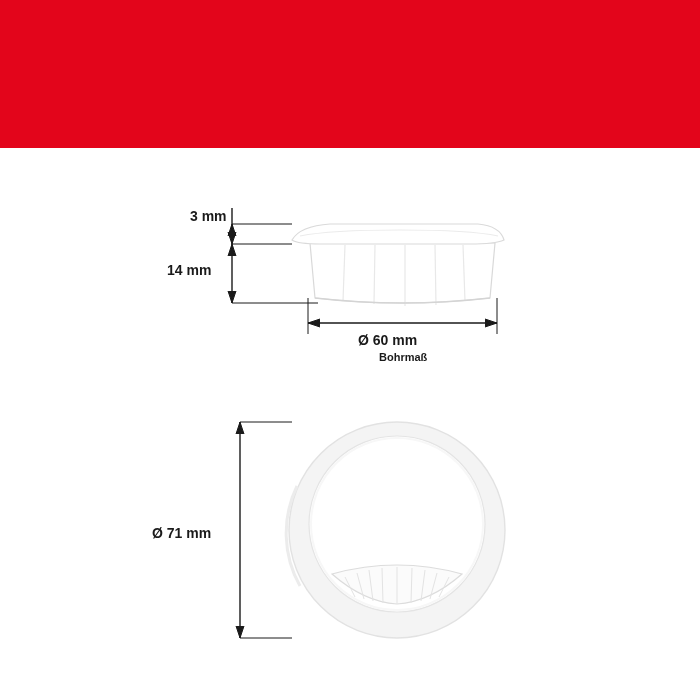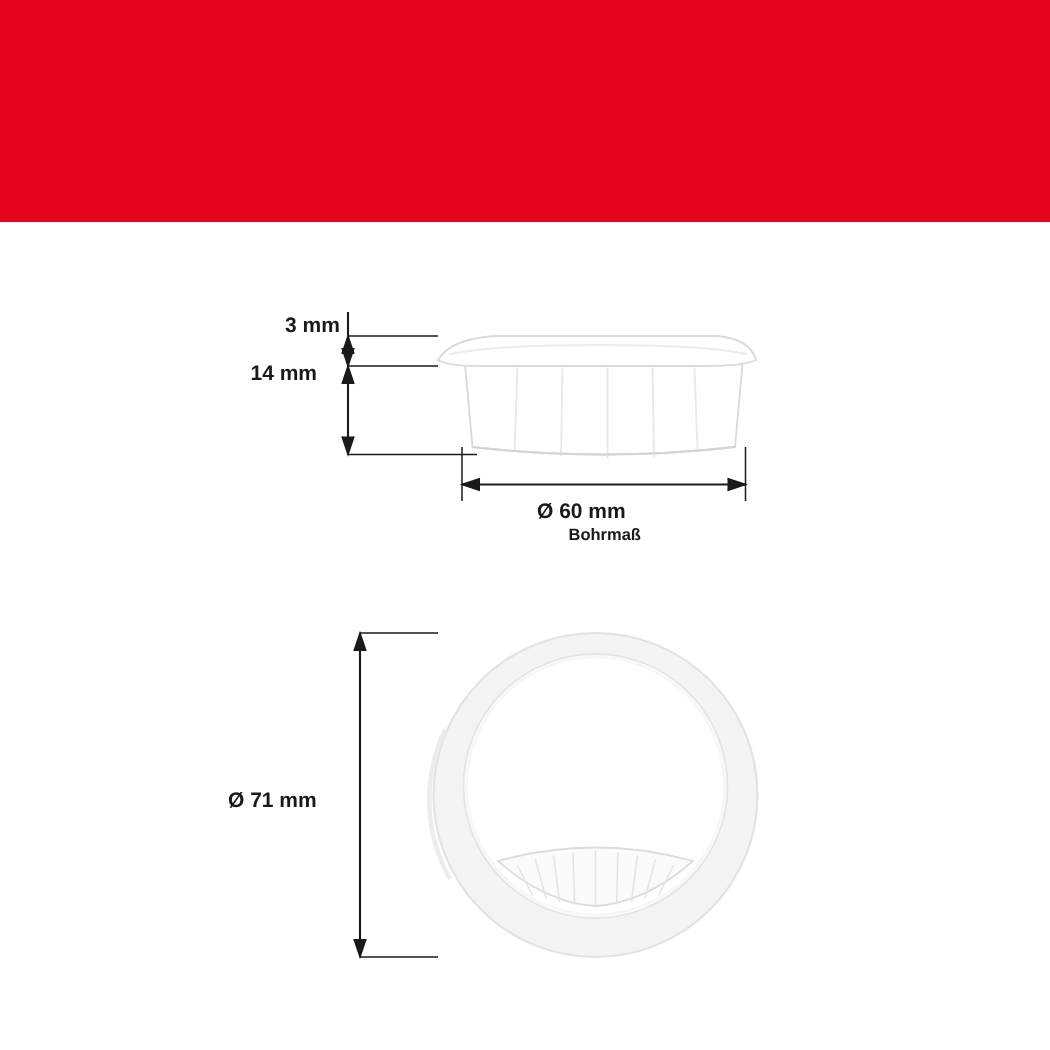--- a/index.html
+++ b/index.html
@@ -134,21 +134,21 @@
     <line x1="497" y1="150" x2="497" y2="186" stroke="#1a1a1a" stroke-width="1"></line>
 
     <g>
       <line x1="308" y1="175" x2="497" y2="175" stroke="#1a1a1a" stroke-width="1.4"></line>
       <polyline points="320,171 308,175 320,179" fill="#1a1a1a" stroke="#1a1a1a" stroke-width="1"></polyline>
       <polyline points="485,171 497,175 485,179" fill="#1a1a1a" stroke="#1a1a1a" stroke-width="1"></polyline>
     </g>
   </svg>
 
   <div class="dim-text" style="left:174px; top:60px;margin-left:16px;">3 mm</div>
-  <div class="dim-text" style="left:167px; top:92px;">14 mm</div>
+  <div class="dim-text" style="left:167px; top:114px;">14 mm</div>
   <div class="dim-text" style="left:358px; top:184px;text-align:center;">Ø 60 mm</div>
   <div class="dim-sub" style="left:379px; top:203px;">Bohrmaß</div>
 
   <svg width="700" height="300" viewBox="0 0 700 300" style="position:absolute;left:0;top:248px;">
 
     <g>
 
       <circle cx="397" cy="134" r="108" fill="#f4f4f4" stroke="#e2e2e2" stroke-width="1.4"></circle>
 
       <circle cx="397" cy="128" r="88" fill="#ffffff" stroke="#e4e4e4" stroke-width="1.2"></circle>

